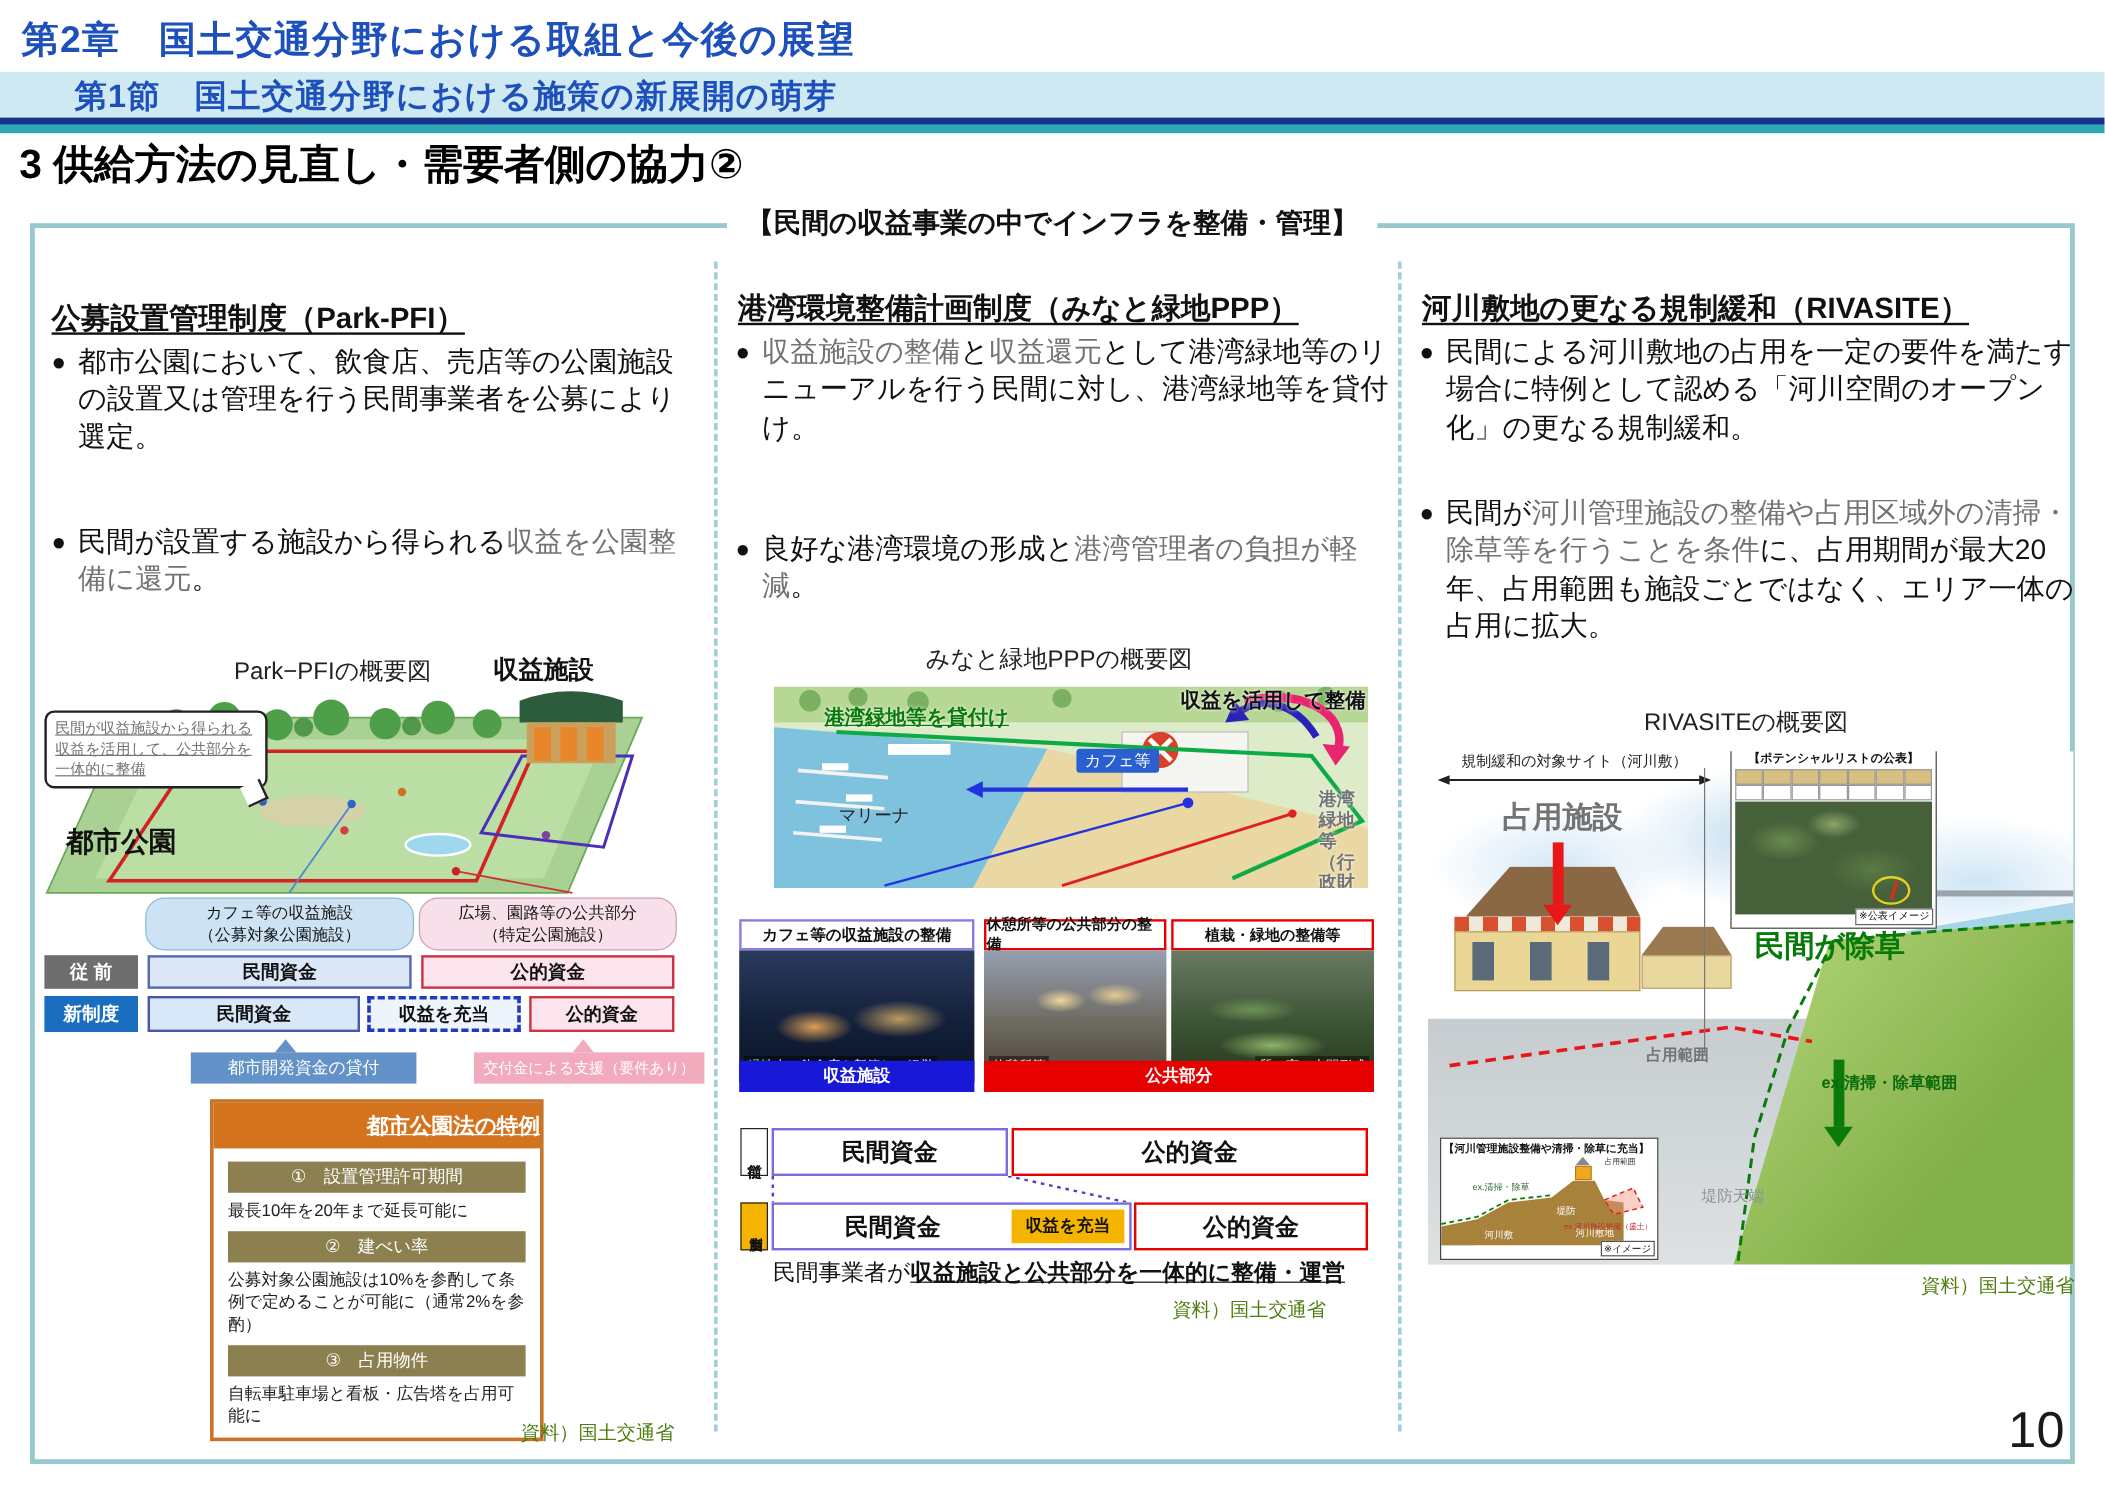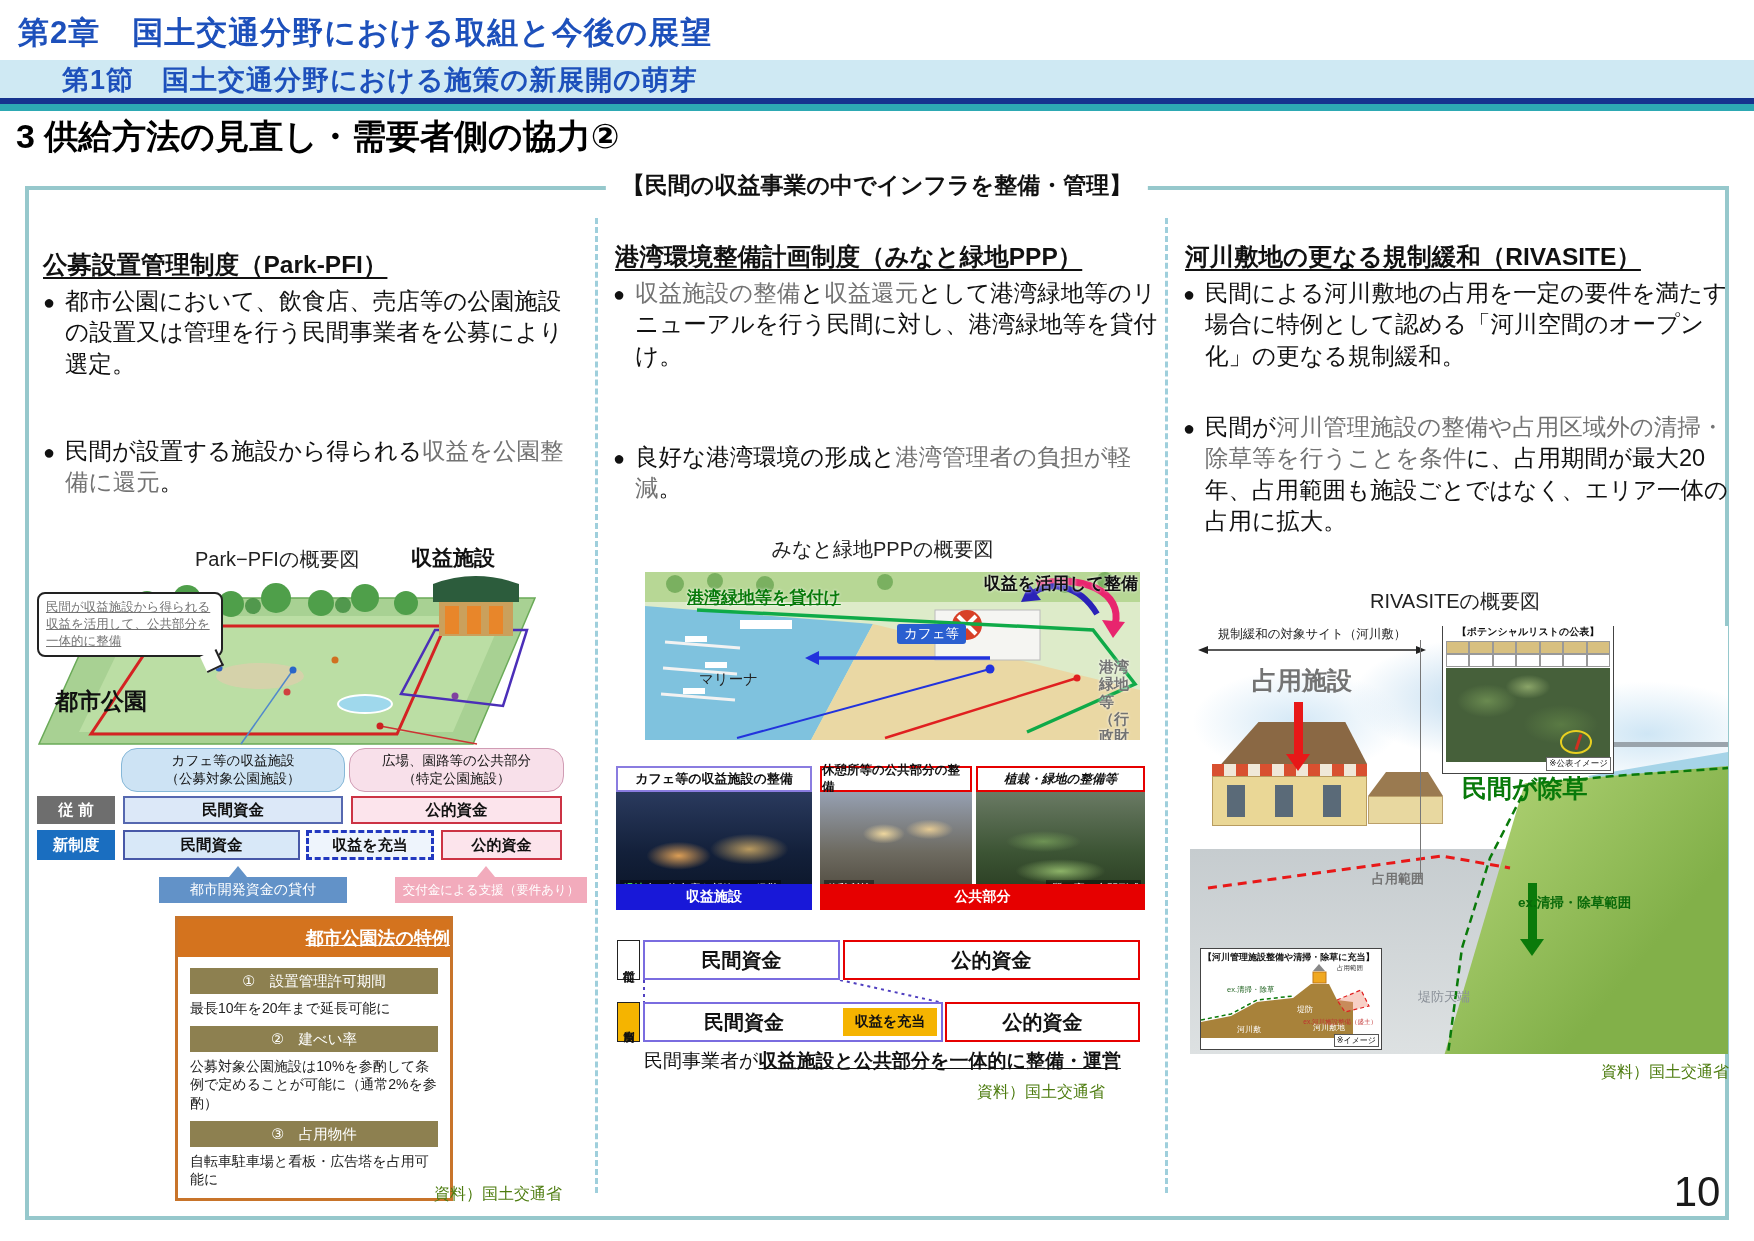--- a/index.html
+++ b/index.html
@@ -229,21 +229,21 @@
       <div style="position:relative;height:110px;background:radial-gradient(46px 20px at 32% 58%,rgba(255,180,90,.85),transparent 70%),radial-gradient(56px 22px at 68% 52%,rgba(255,205,110,.7),transparent 70%),linear-gradient(180deg,#2a3a5e 0%,#13203a 55%,#0a1426 100%);">
         <div class="pcap"><span style="color:#4ad04a;font-weight:bold;">緑地</span><span>内に飲食店を新築し、経営</span></div>
       </div>
     </div>
     <div class="abs" style="left:791px;top:576px;width:152px;">
       <div class="phead" style="border:2.5px solid #e60000;font-size:12.5px;">休憩所等の公共部分の整備</div>
       <div style="position:relative;height:110px;background:radial-gradient(30px 14px at 42% 38%,rgba(245,220,160,.95),transparent 70%),radial-gradient(34px 14px at 72% 34%,rgba(240,210,150,.9),transparent 70%),linear-gradient(180deg,#96a0b2 0%,#6d6a60 55%,#4a4438 100%);">
         <div class="pcap">休憩所等</div>
       </div>
     </div>
-    <div class="abs" style="left:947px;top:576px;width:169px;font-style:italic;">
+    <div class="abs" style="left:947px;top:576px;width:169px;">
       <div class="phead" style="border:2.5px solid #e60000;font-size:12.5px;">植栽・緑地の整備等</div>
       <div style="position:relative;height:110px;background:radial-gradient(60px 16px at 50% 72%,rgba(150,190,110,.9),transparent 75%),radial-gradient(50px 14px at 40% 45%,rgba(120,160,90,.8),transparent 75%),linear-gradient(180deg,#6a7a64 0%,#3c5434 55%,#26381e 100%);">
         <div class="pcap" style="left:auto;right:4px;">質の高い空間形成</div>
       </div>
     </div>
 
     <div class="abs bar" style="left:587px;top:694px;width:196px;background:#1818d8;">収益施設</div>
     <div class="abs bar" style="left:791px;top:694px;width:325px;background:#e60000;">公共部分</div>
 
     <div class="abs vlabel" style="left:588px;top:750px;width:23px;height:40px;background:#fff;border:1.5px solid #222;font-size:12px;">従前</div>

